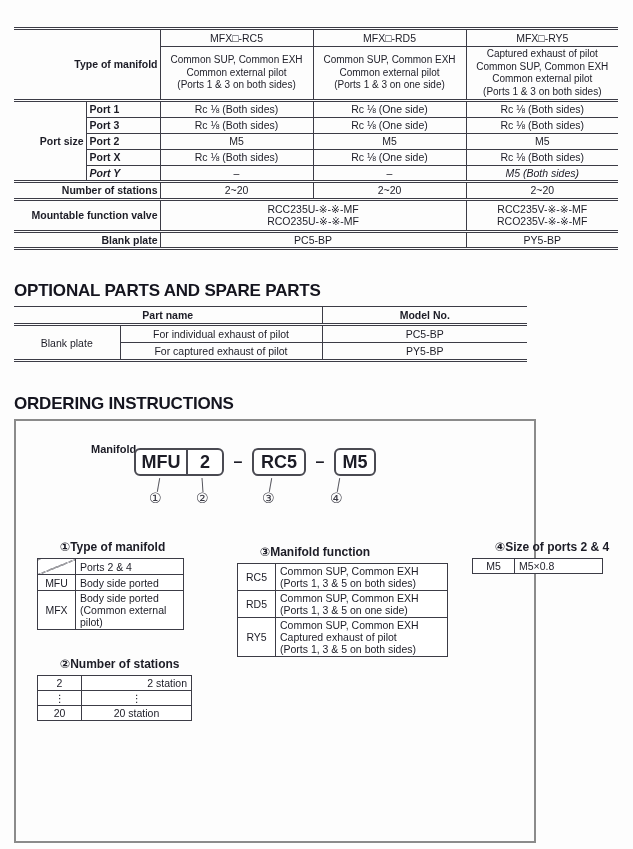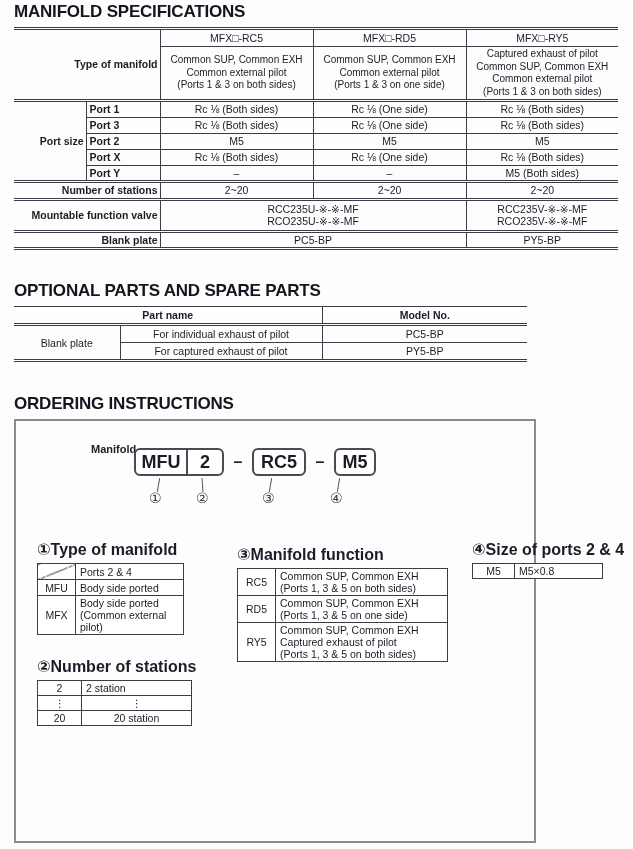--- a/index.html
+++ b/index.html
@@ -46,32 +46,31 @@
   .combo .seg{width:50px;text-align:center;}
   .combo .seg2{width:34px;border-left:2px solid #4a4a52;height:100%;display:flex;align-items:center;justify-content:center;}
   .bx3{width:54px;margin:0 8px;}
   .bx4{width:42px;}
   .dash{font-size:16px;font-weight:bold;width:12px;text-align:center;margin:0 0 0 8px;}
   .dash2{margin:0 8px 0 0;}
   .conn{position:absolute;width:1px;height:14px;background:#55555d;top:57px;}
   .marker{position:absolute;top:70px;font-size:14px;color:#3a3a44;line-height:14px;}
 
   .subsec{position:absolute;}
-  .subhead{font-size:16px;font-weight:bold;margin-bottom:4px;white-space:nowrap;}
+  .subhead{font-size:12px;font-weight:bold;margin-bottom:4px;white-space:nowrap;margin-left:23px;}
   .mini{border-collapse:collapse;}
   .mini td{border:1px solid var(--line);font-size:10.5px;line-height:12px;padding:1px 4px;vertical-align:middle;background:#fff;}
   .mini .code{text-align:center;padding:1px 2px;}
   .mini .diag{background:linear-gradient(to bottom right,#fff 48.5%,var(--line) 48.5%,var(--line) 51.5%,#fff 51.5%);}
 </style>
 </head>
 <body>
 
 <div id="page">
 
-  <div class="h1" style="top:2px;">MANIFOLD SPECIFICATIONS</div>
 
   <table class="spec">
     <colgroup>
         <col style="width:72px">
         <col style="width:74px">
         <col style="width:153px">
         <col style="width:153px">
         <col style="width:152px">
       </colgroup>
     <tbody>
@@ -111,21 +110,21 @@
       <td class="vr">M5</td>
       <td class="vr">M5</td>
       <td>M5</td>
     </tr>
     <tr class="sgl" style="height:16px;">
       <td class="plbl vr">Port X</td>
       <td class="vr">Rc ⅛ (Both sides)</td>
       <td class="vr">Rc ⅛ (One side)</td>
       <td>Rc ⅛ (Both sides)</td>
     </tr>
-    <tr class="sgl" style="height:16px;">
+    <tr class="sgl" style="height:16px;font-style:italic;">
       <td class="plbl vr">Port Y</td>
       <td class="vr">–</td>
       <td class="vr">–</td>
       <td>M5 (Both sides)</td>
     </tr>
     <tr class="dsep" style="height:16px;">
       <td class="lbl vr" colspan="2">Number of stations</td>
       <td class="vr">2~20</td>
       <td class="vr">2~20</td>
       <td>2~20</td>
@@ -223,21 +222,21 @@
     <div class="subsec" style="left:21px;top:236px;">
       <div class="subhead">②Number of stations</div>
       <table class="mini">
         <colgroup>
             <col style="width:44px">
             <col style="width:110px">
           </colgroup>
         <tbody>
             <tr style="height:15px;">
           <td class="code">2</td>
-          <td style="text-align:left;">2 station</td>
+          <td style="text-align:right;">2 station</td>
         </tr>
         <tr style="height:15px;">
           <td class="code">⋮</td>
           <td style="text-align:center;">⋮</td>
         </tr>
         <tr style="height:15px;">
           <td class="code">20</td>
           <td style="text-align:center;">20 station</td>
         </tr>
       </tbody>

